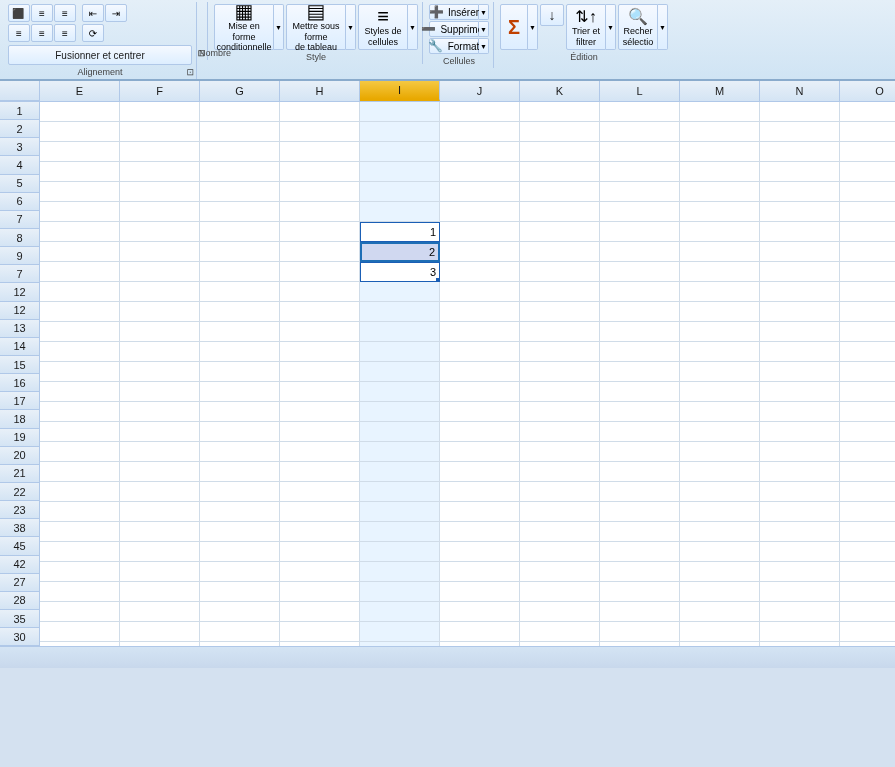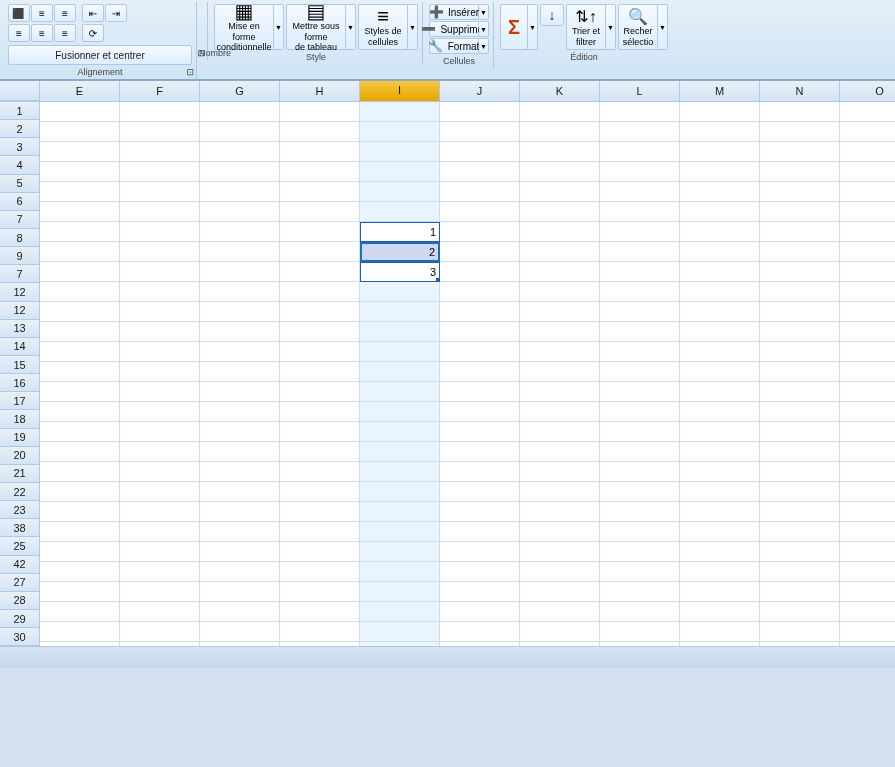--- a/index.html
+++ b/index.html
@@ -614,25 +614,25 @@
           <div class="row-header">15</div>
           <div class="row-header">16</div>
           <div class="row-header">17</div>
           <div class="row-header">18</div>
           <div class="row-header">19</div>
           <div class="row-header">20</div>
           <div class="row-header">21</div>
           <div class="row-header">22</div>
           <div class="row-header">23</div>
           <div class="row-header">38</div>
-          <div class="row-header">25</div>
+          <div class="row-header">45</div>
           <div class="row-header">42</div>
           <div class="row-header">27</div>
           <div class="row-header">28</div>
-          <div class="row-header">29</div>
+          <div class="row-header">35</div>
           <div class="row-header">30</div>
         </div>
       <div class="grid-cells" id="grid-cells">
           <div class="grid-row">
             <div class="cell" style="width: 80px; min-width: 80px;"></div>
             <div class="cell" style="width: 80px; min-width: 80px;"></div>
             <div class="cell" style="width: 80px; min-width: 80px;"></div>
             <div class="cell" style="width: 80px; min-width: 80px;"></div>
             <div class="cell selected-col" style="width: 80px; min-width: 80px;"></div>
             <div class="cell" style="width: 80px; min-width: 80px;"></div>

